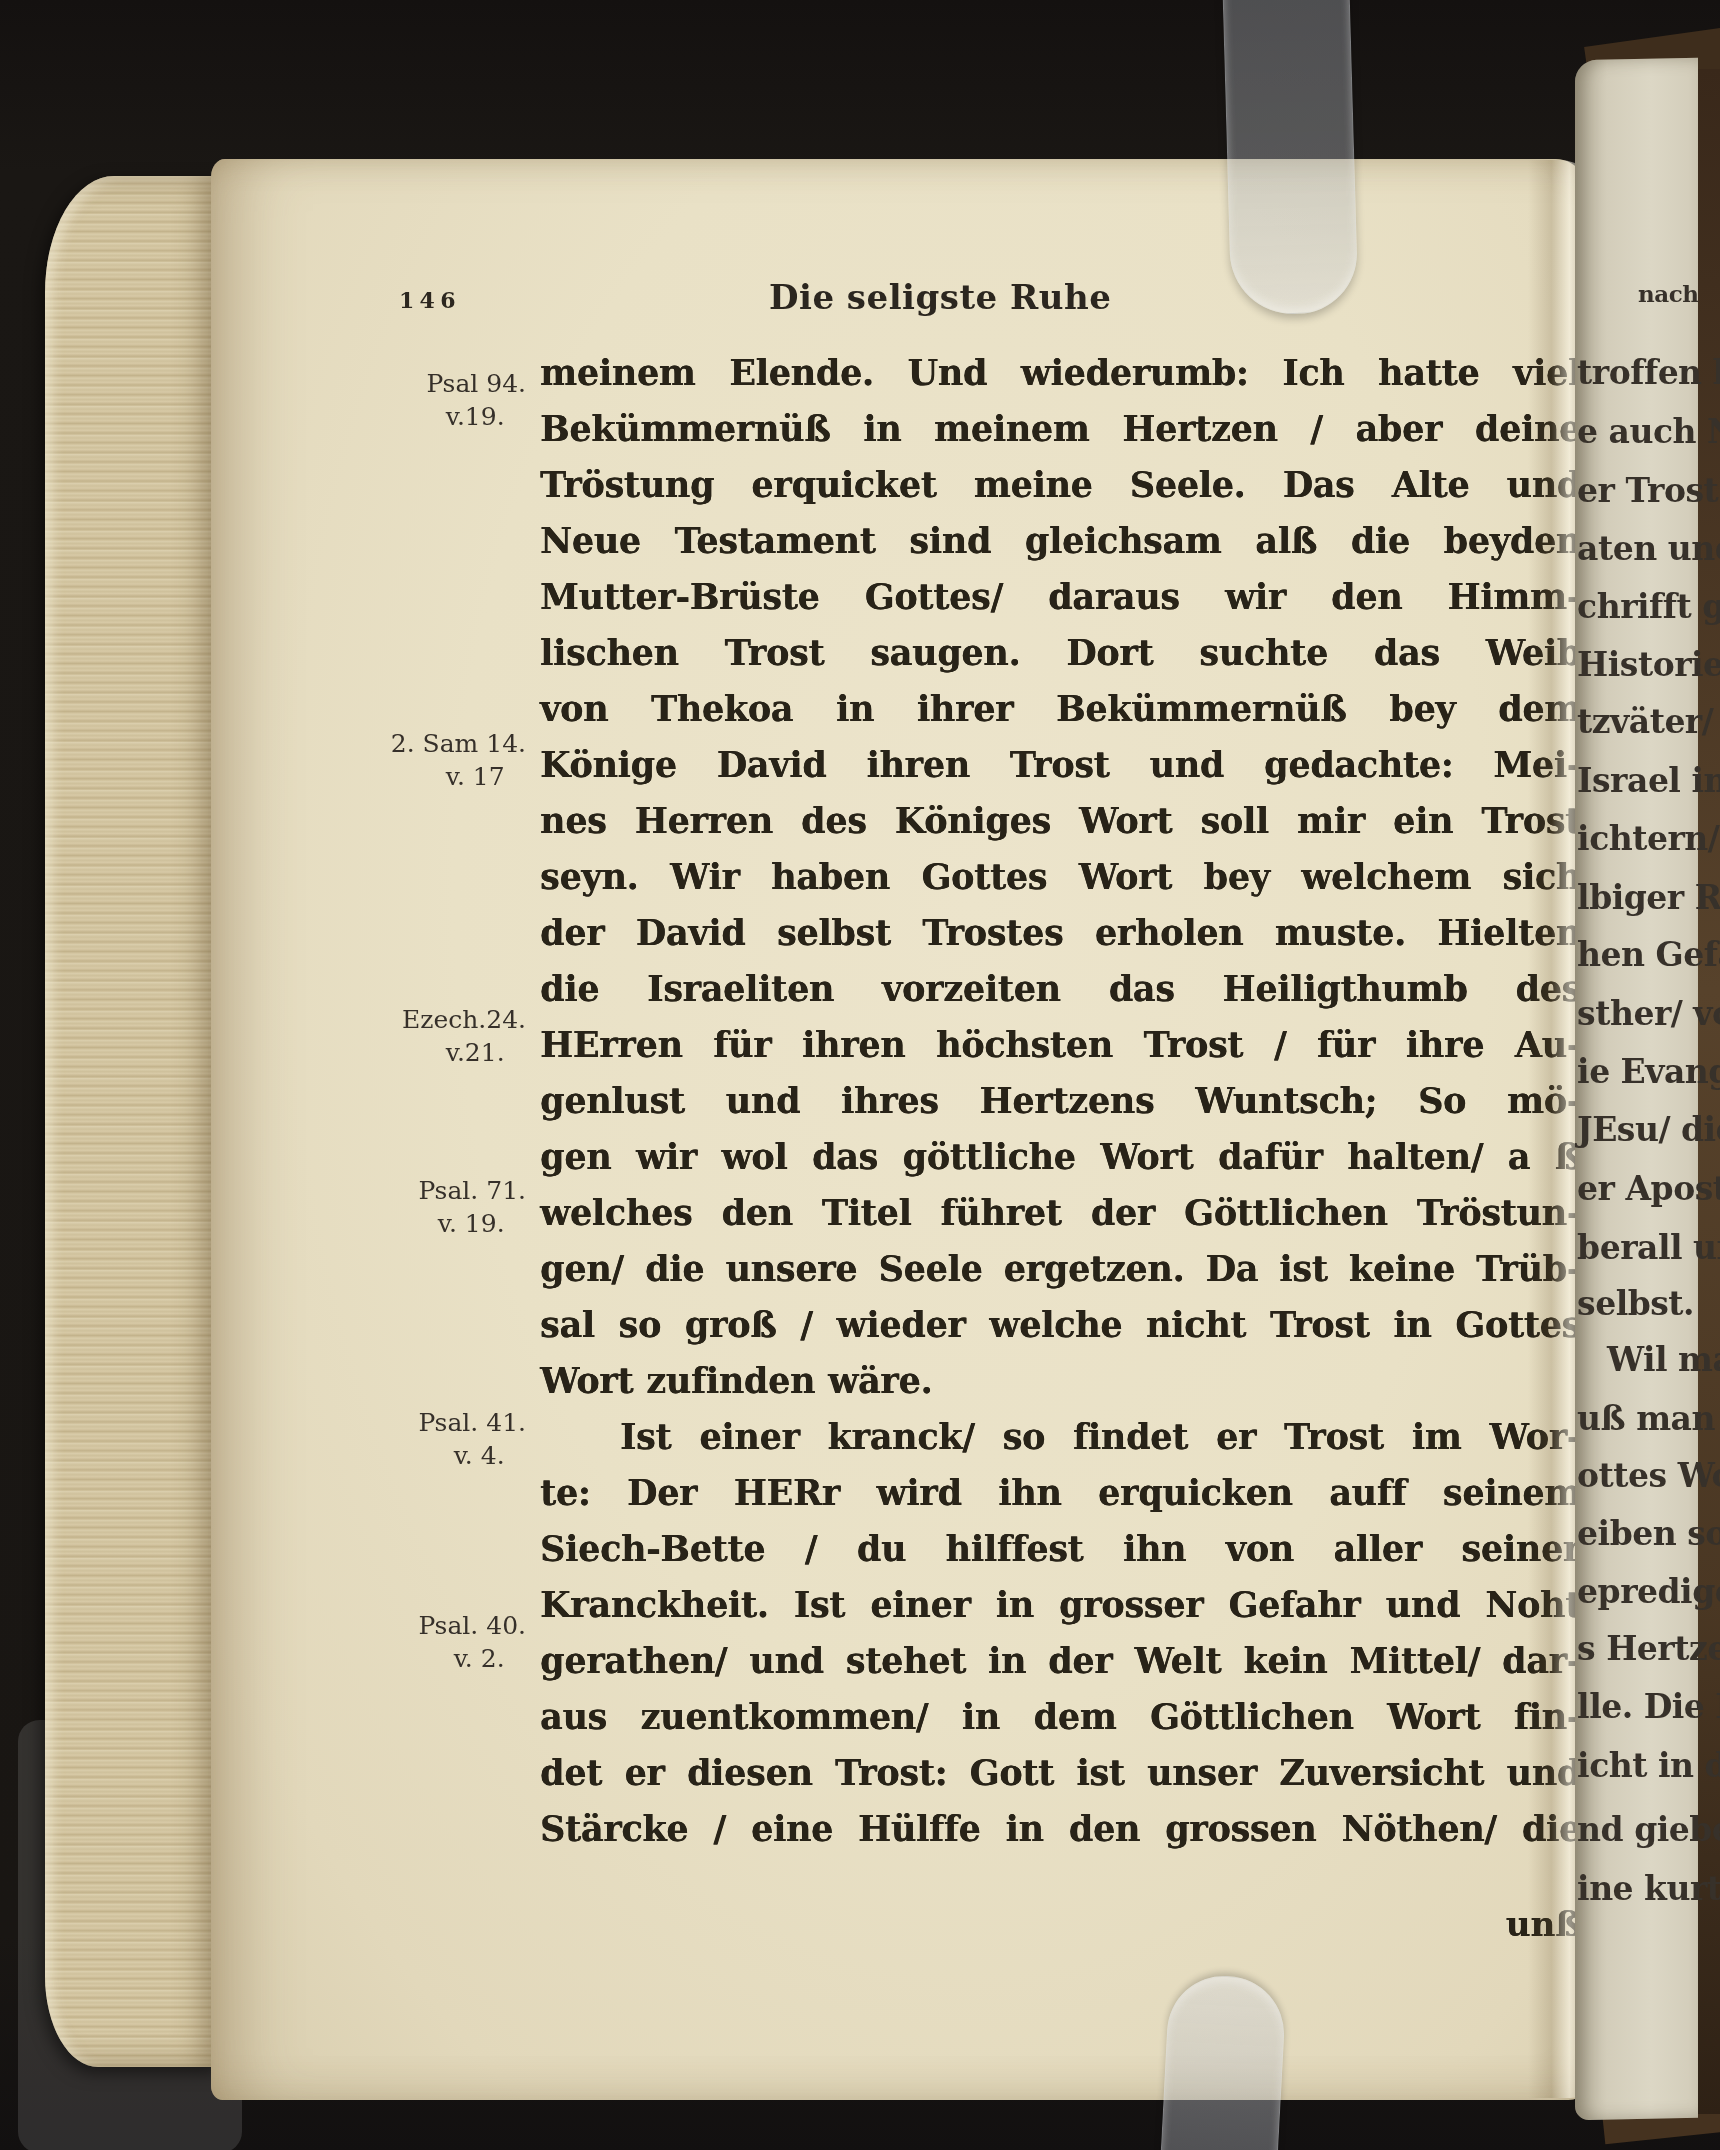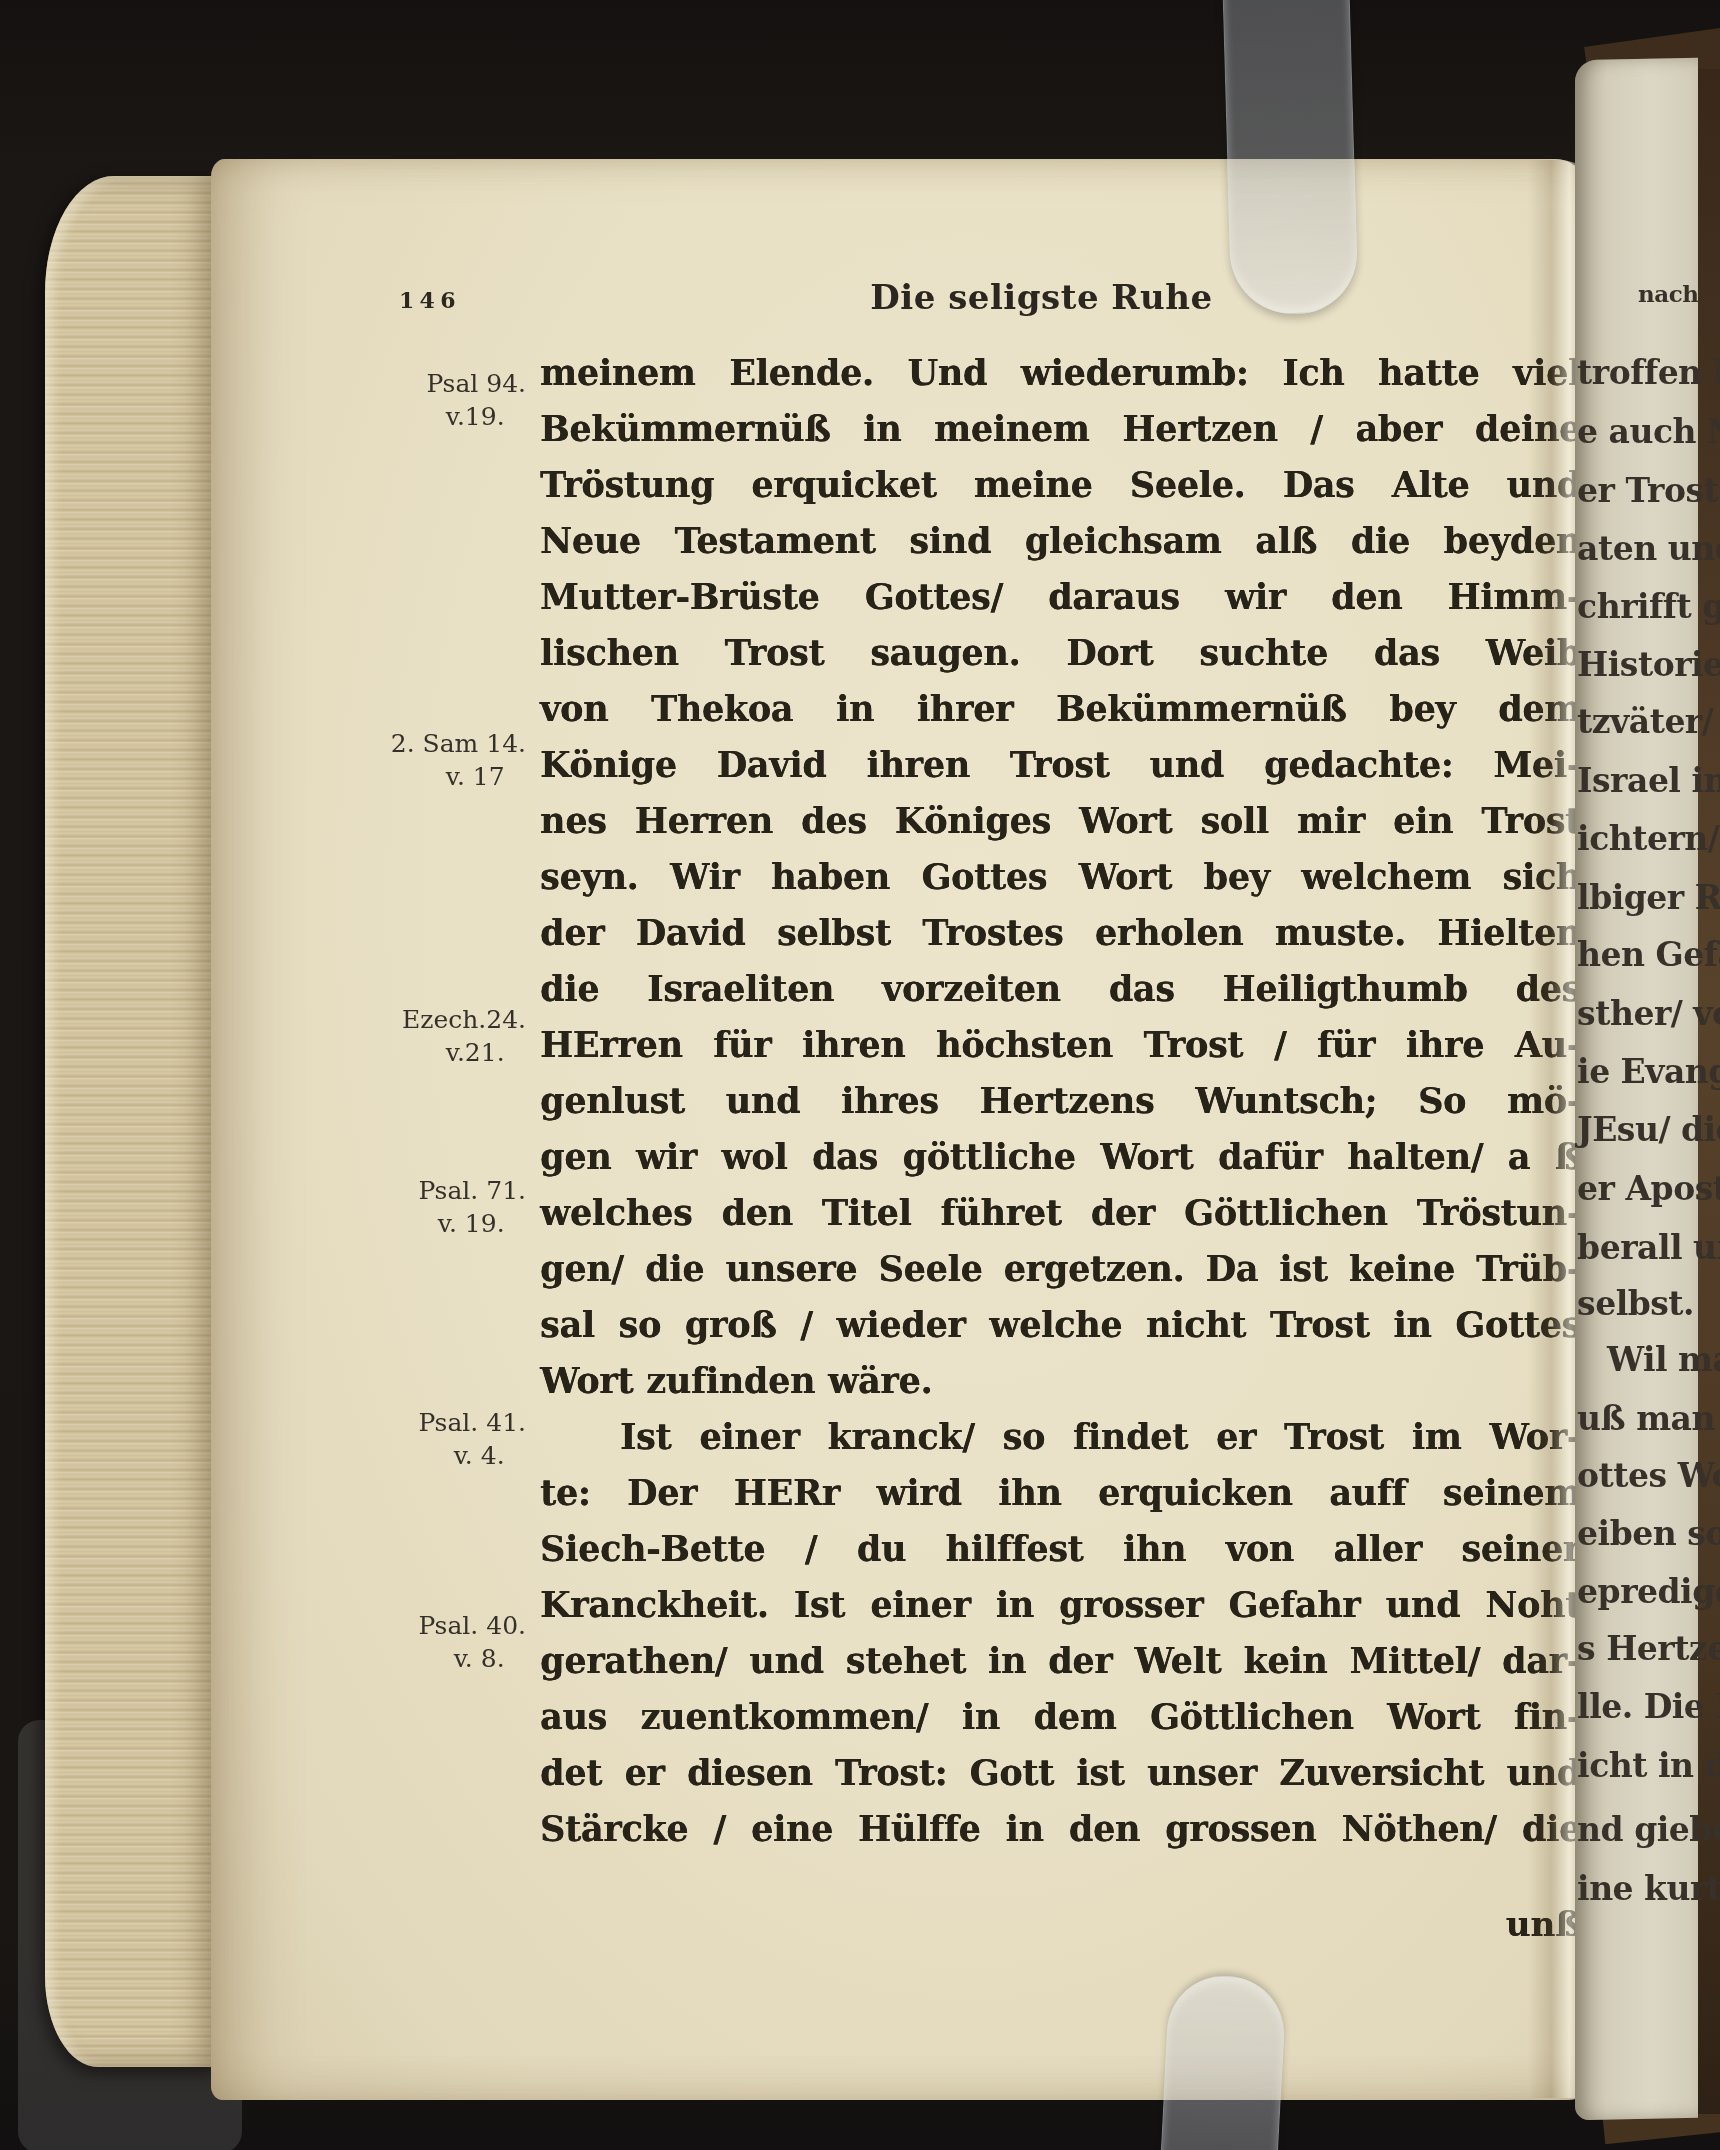--- a/index.html
+++ b/index.html
@@ -70,21 +70,21 @@
     border-radius:0 0 60px 63px;transform:rotate(-1.6deg);
     box-shadow:0 4.3px 8.5px rgba(0,0,0,.22), inset 0 -5.3px 8.5px rgba(255,255,255,.35);
   }
   .clamp-bottom{
     left:1165px;top:1976px;width:115px;height:192px;
     background:linear-gradient(to bottom,rgba(212,214,218,.46),rgba(165,168,175,.42));
     border-radius:57px 58px 0 0;transform:rotate(3deg);
     box-shadow:0 -3.2px 7.5px rgba(0,0,0,.2), inset 0 5.3px 8.5px rgba(255,255,255,.32);
   }
   .page-number{left:399px;top:287px;font-size:22px;font-weight:700;letter-spacing:5.3px;color:#2c271f;}
-  .running-title{left:769px;top:277px;width:545px;text-align:center;
+  .running-title{left:769px;top:277px;width:545px;text-align:left;
     font-size:34px;font-weight:700;color:#2b261f;letter-spacing:0.5px;}
 
   .body-block{left:540px;top:345px;width:1041px;}
   .bl{height:56px;line-height:56px;font-size:35px;font-weight:700;color:#282318;
       text-align:justify;text-align-last:justify;letter-spacing:-0.3px;word-spacing:1.1px;
       text-shadow:0.3px 0 0 currentColor;}
   .bl.short{text-align-last:left;}
   .bl.indent{padding-left:80px;}
 
   .catchword{left:1389px;top:1904px;width:192px;text-align:right;
@@ -126,21 +126,21 @@
   <div class="abs mnote" style="top:1174px">
     <span class="mref">Psal. 71.</span>
     <span class="mverse">v. 19.</span>
   </div>
   <div class="abs mnote" style="top:1406px">
     <span class="mref">Psal. 41.</span>
     <span class="mverse">v. 4.</span>
   </div>
   <div class="abs mnote" style="top:1609px">
     <span class="mref">Psal. 40.</span>
-    <span class="mverse">v. 8.</span>
+    <span class="mverse">v. 2.</span>
   </div>
 
   <div class="abs body-block">
     <div class="bl">meinem Elende. Und wiederumb: Ich hatte viel</div>
     <div class="bl">Bekümmernüß in meinem Hertzen / aber deine</div>
     <div class="bl">Tröstung erquicket meine Seele. Das Alte und</div>
     <div class="bl">Neue Testament sind gleichsam alß die beyden</div>
     <div class="bl">Mutter-Brüste Gottes/ daraus wir den Himm-</div>
     <div class="bl">lischen Trost saugen. Dort suchte das Weib</div>
     <div class="bl">von Thekoa in ihrer Bekümmernüß bey dem</div>

